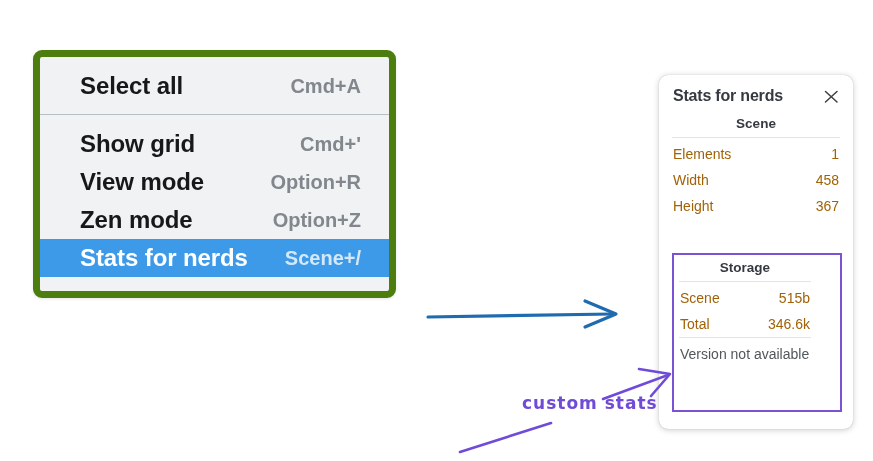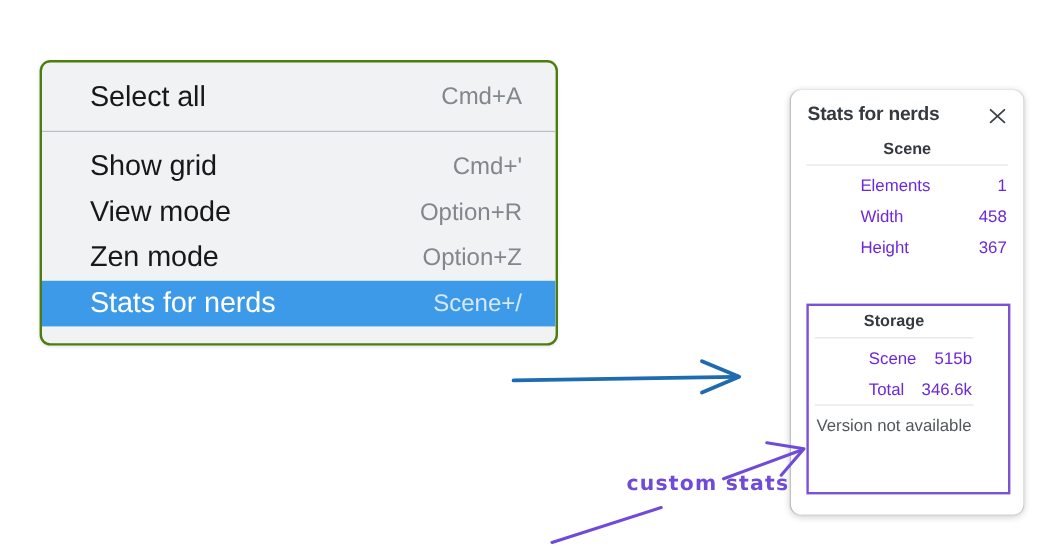--- a/index.html
+++ b/index.html
@@ -14,27 +14,28 @@
     overflow: hidden;
     font-family: "Liberation Sans", sans-serif;
     -webkit-font-smoothing: antialiased;
   }
 
   
   #context-menu {
     position: absolute;
     left: 33px;
     top: 50px;
-    width: 432px;
-    border: 2px solid #4d7c0f;
+    width: 363px;
+    border: 7px solid #4d7c0f;
     border-radius: 9px;
     background: #f0f2f4;
     overflow: hidden;
     box-sizing: border-box;
     box-shadow: 0 1px 3px rgba(0,0,0,0.10);
+    font-weight: bold;
   }
   .menu-group {
     padding: 10px 0 9px 0;
   }
   .menu-group + .menu-group {
     border-top: 1px solid #b9bec4;
   }
   .menu-group.group-bottom {
     padding-bottom: 14px;
   }
@@ -109,24 +110,23 @@
   .section-rule {
     height: 1px;
     background: #e2e4e6;
     margin: 0 1px 3px 1px;
   }
   .stat-row {
     display: flex;
     align-items: center;
     justify-content: space-between;
     font-size: 14px;
-    color: #6d28d9;
+    color: #a16207;
     padding: 3px 2px 3px 2px;
     line-height: 20px;
-    margin-left: 44px;
   }
   .stat-row .stat-value { text-align: right; }
 
   .custom-box {
     position: absolute;
     left: 13px;
     top: 178px;
     width: 170px;
     height: 159px;
     box-sizing: border-box;
@@ -139,21 +139,20 @@
     left: 13px;
     top: 178px;
     width: 146px;
     box-sizing: border-box;
     padding: 0 6px;
   }
   .single-line {
     font-size: 14px;
     color: #52575c;
     padding: 5px 2px 3px 2px;
-    text-align: center;
   }
 
   
   #annotations {
     position: absolute;
     left: 0; top: 0;
     width: 873px; height: 461px;
     pointer-events: none;
   }
   .handwritten-label {

